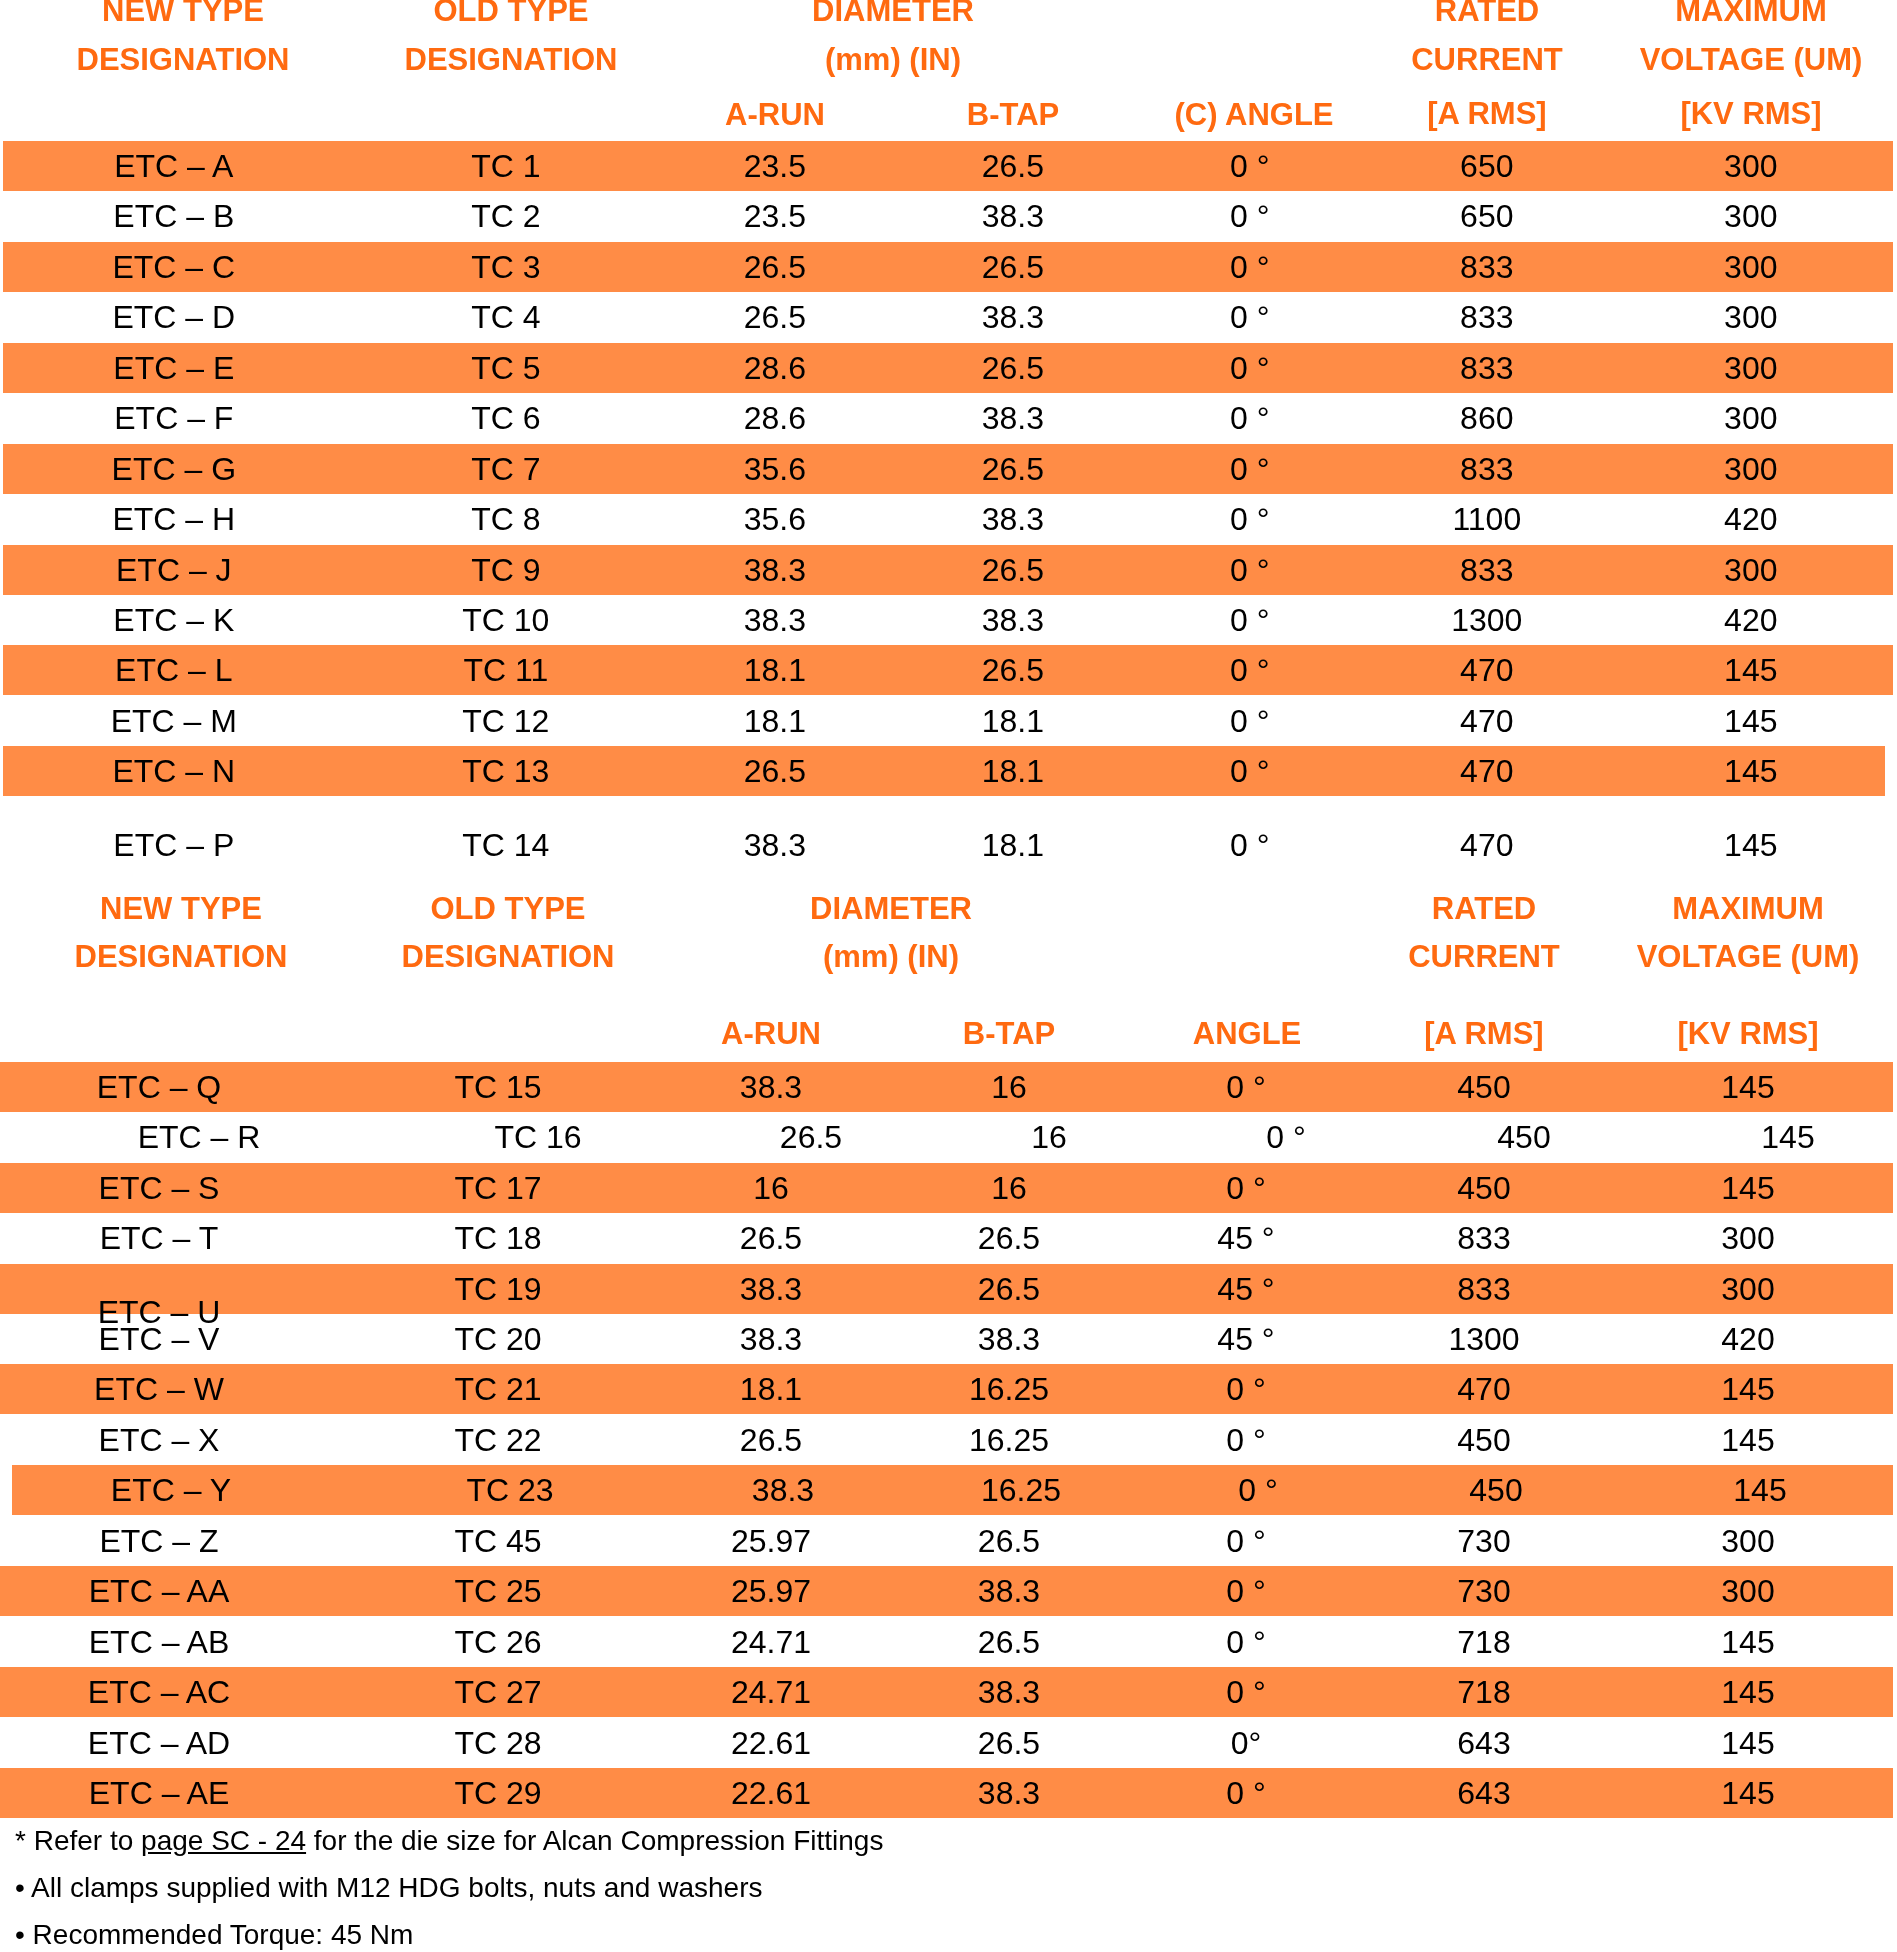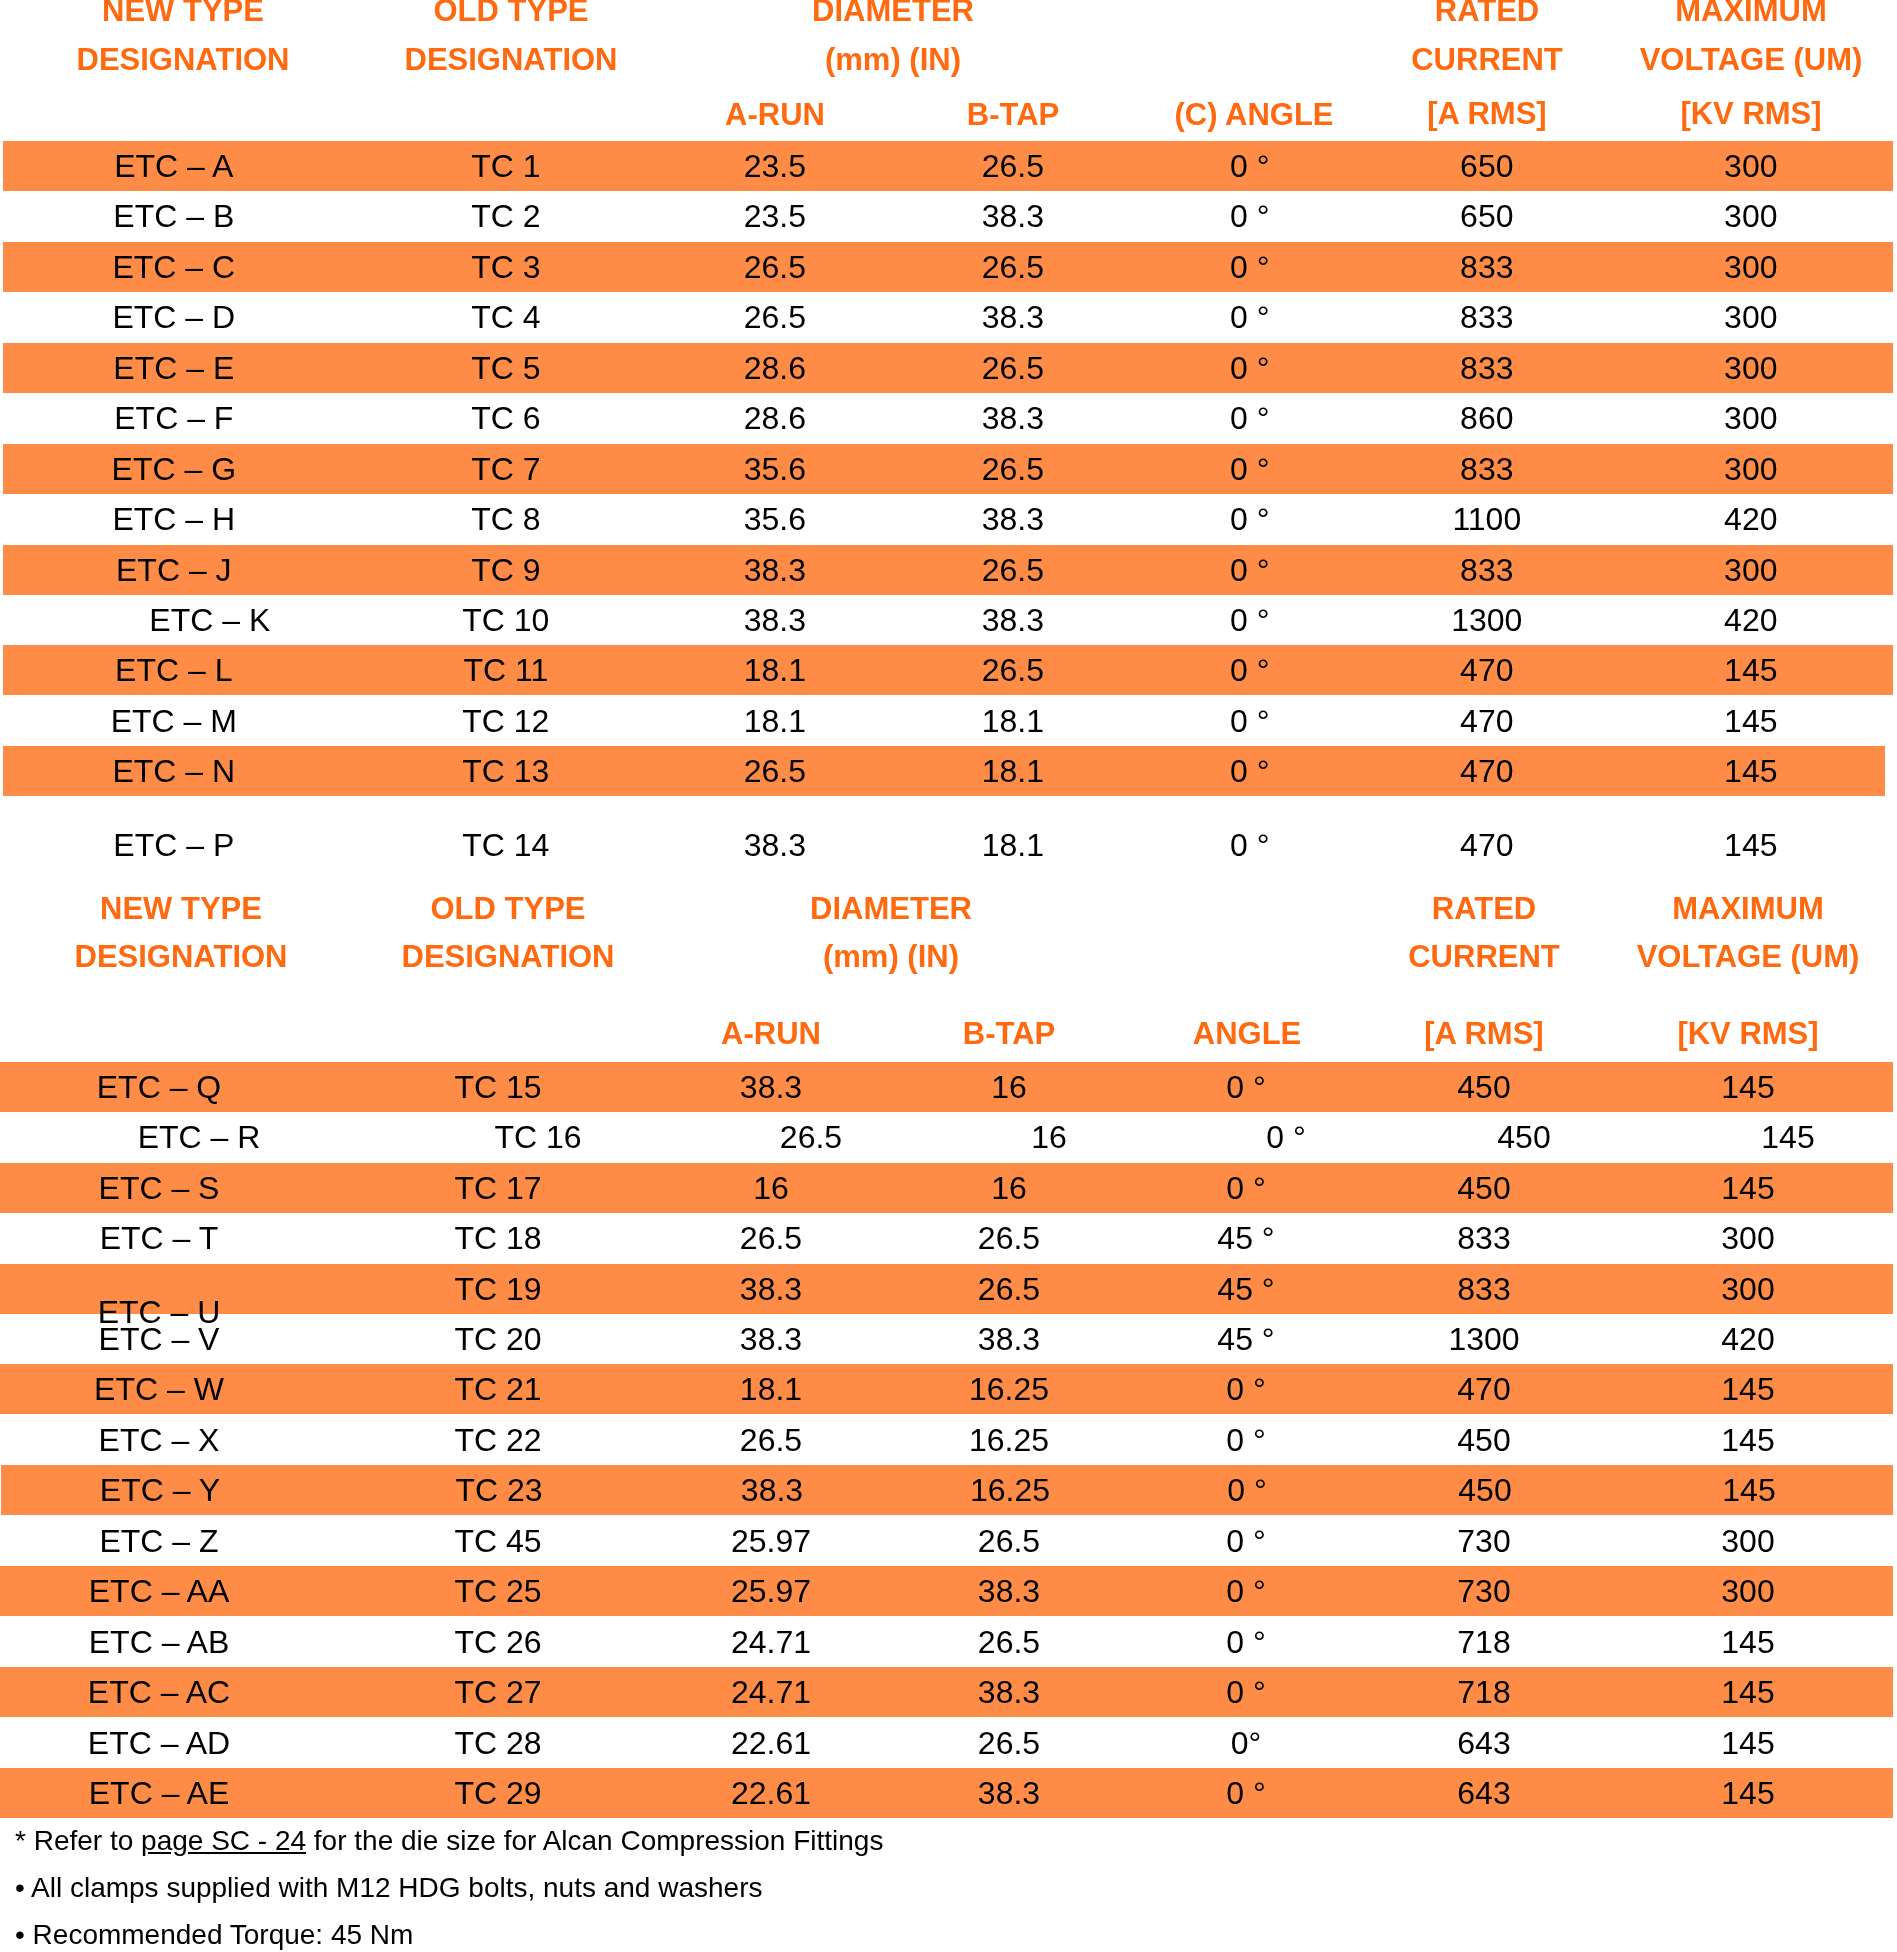--- a/index.html
+++ b/index.html
@@ -131,21 +131,21 @@
       <div class="band odd" style="top: 545px; left: 2.8px; right: 3.8px;">
         <div class="cell" style="left: 171px;">ETC – J</div>
         <div class="cell" style="left: 503px;">TC 9</div>
         <div class="cell" style="left: 772px;">38.3</div>
         <div class="cell" style="left: 1010px;">26.5</div>
         <div class="cell" style="left: 1247px;">0 °</div>
         <div class="cell" style="left: 1484px;">833</div>
         <div class="cell" style="left: 1748px;">300</div>
       </div>
       <div class="band" style="top: 595px; left: 2.8px; right: 3.8px;">
-        <div class="cell" style="left: 171px; margin-left: 36px;">ETC – K</div>
+        <div class="cell" style="left: 171px;">ETC – K</div>
         <div class="cell" style="left: 503px;">TC 10</div>
         <div class="cell" style="left: 772px;">38.3</div>
         <div class="cell" style="left: 1010px;">38.3</div>
         <div class="cell" style="left: 1247px;">0 °</div>
         <div class="cell" style="left: 1484px;">1300</div>
         <div class="cell" style="left: 1748px;">420</div>
       </div>
       <div class="band odd" style="top: 645px; left: 2.8px; right: 3.8px;">
         <div class="cell" style="left: 171px;">ETC – L</div>
         <div class="cell" style="left: 503px;">TC 11</div>
@@ -277,21 +277,21 @@
       </div>
       <div class="band" style="top: 1415px; left: 0px; right: 3.8px;">
         <div class="cell" style="left: 159px;">ETC – X</div>
         <div class="cell" style="left: 498px;">TC 22</div>
         <div class="cell" style="left: 771px;">26.5</div>
         <div class="cell" style="left: 1009px;">16.25</div>
         <div class="cell" style="left: 1246px;">0 °</div>
         <div class="cell" style="left: 1484px;">450</div>
         <div class="cell" style="left: 1748px;">145</div>
       </div>
-      <div class="band odd" style="top: 1465px; left: 1px; right: 3.8px; padding-left: 24px;">
+      <div class="band odd" style="top: 1465px; left: 12px; right: 3.8px; padding-left: 24px;">
         <div class="cell" style="left: 159px;">ETC – Y</div>
         <div class="cell" style="left: 498px;">TC 23</div>
         <div class="cell" style="left: 771px;">38.3</div>
         <div class="cell" style="left: 1009px;">16.25</div>
         <div class="cell" style="left: 1246px;">0 °</div>
         <div class="cell" style="left: 1484px;">450</div>
         <div class="cell" style="left: 1748px;">145</div>
       </div>
       <div class="band" style="top: 1516px; left: 0px; right: 3.8px;">
         <div class="cell" style="left: 159px;">ETC – Z</div>

